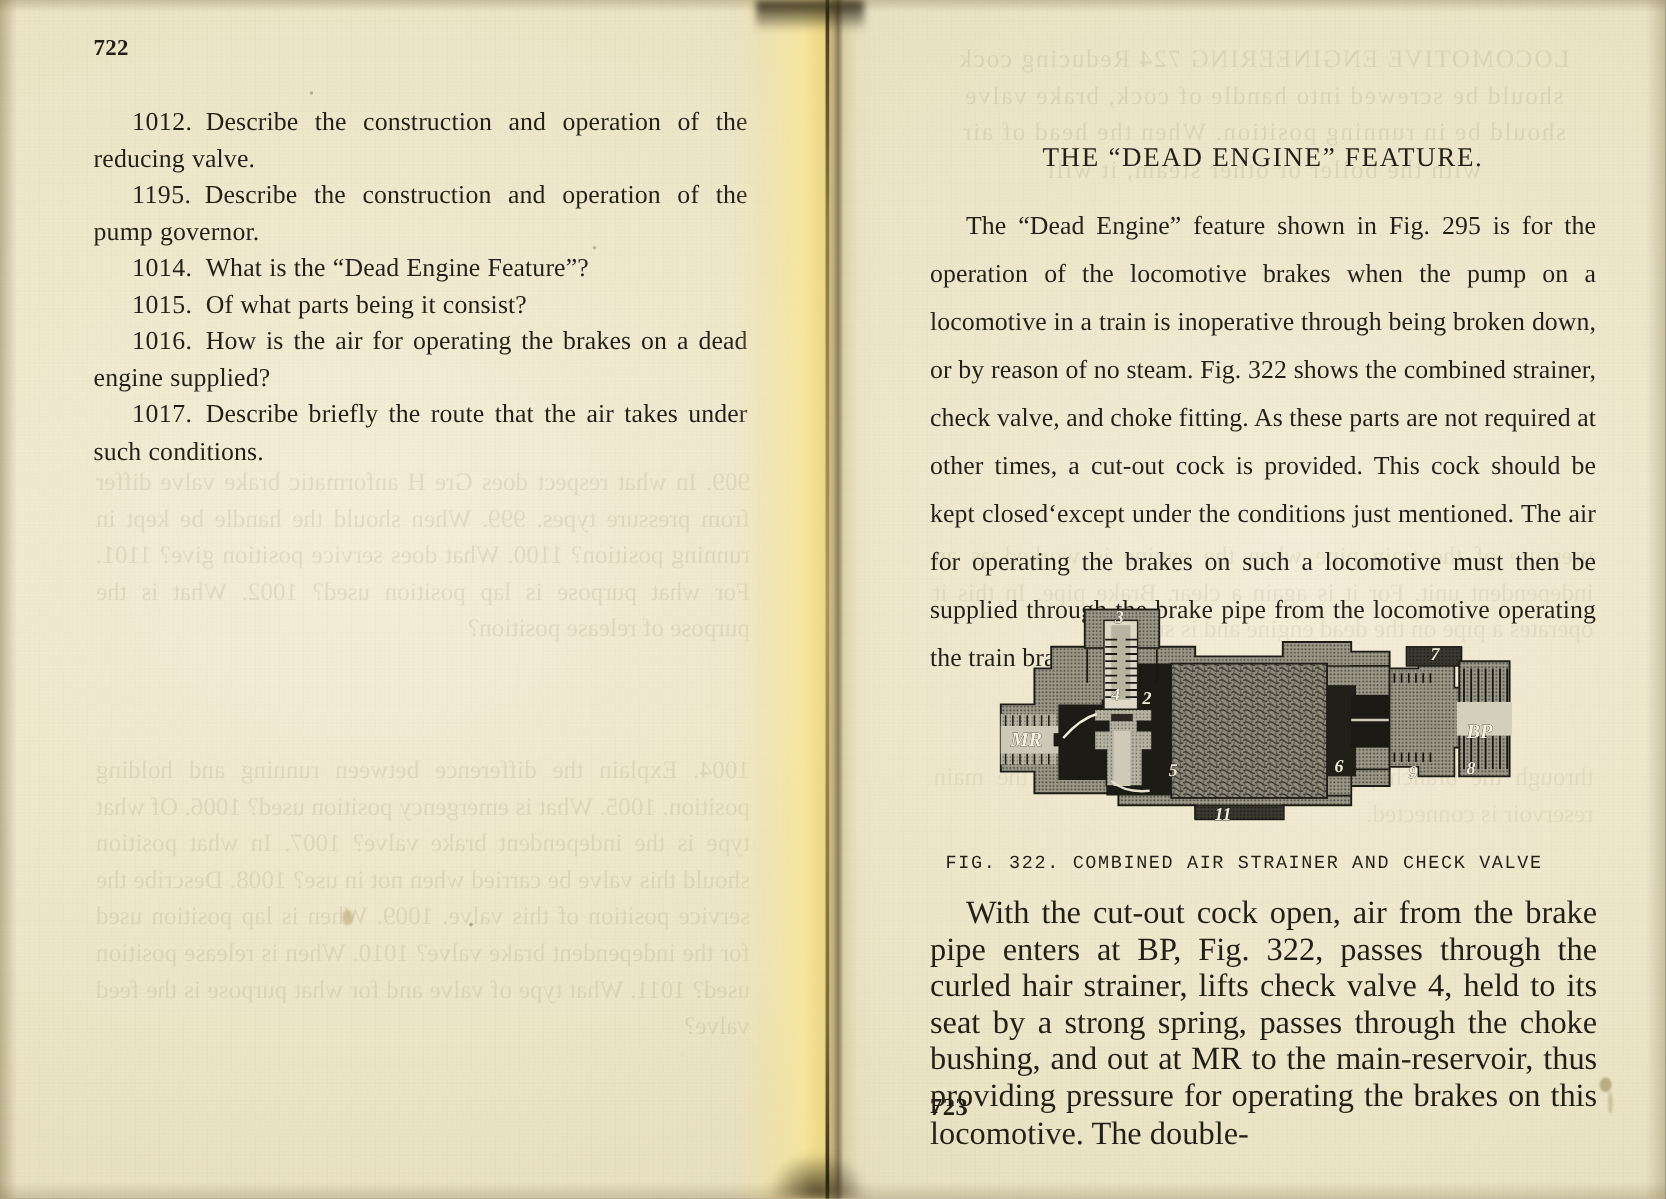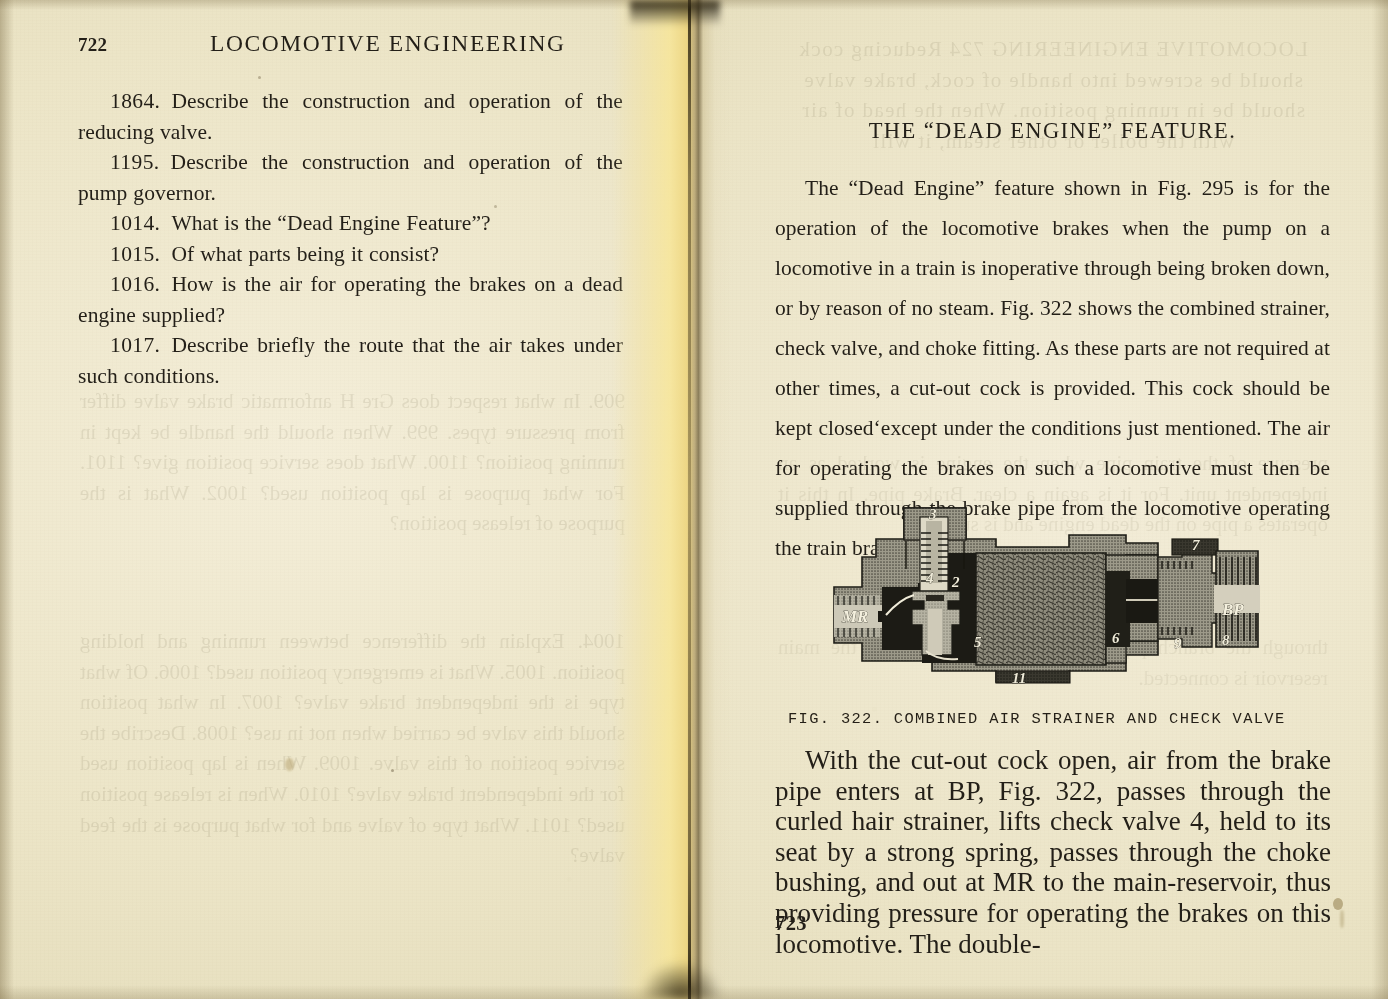--- a/index.html
+++ b/index.html
@@ -115,21 +115,20 @@
   }
   #verso { left: 78px; top: 30px; width: 545px; }
   #recto { left: 775px; top: 30px; width: 555px; }
 
   .running-head {
     display: flex;
     align-items: baseline;
     height: 30px;
     font-size: 24.5px;
     letter-spacing: 1.3px;
-    gap: 32px;
   }
   .folio-left {
     font-size: 19px;
     font-weight: 700;
     letter-spacing: .3px;
     width: 100px;
   }
   .head-title {
     font-size: 23.5px;
     letter-spacing: 1.6px;
@@ -250,26 +249,25 @@
   </div>
   <div class="showthrough" id="st-verso">909.  In what respect does Gre H anformatic brake valve differ from pressure types. 999.  When should the handle be kept in running position? 1100.  What does service position give? 1101.  For what purpose is lap position used? 1002.  What is the purpose of release position?</div>
   <div class="showthrough" id="st-recto-2">pressure of the train pipe when the engine is worked as an independent unit. For it is again a clear. Brake pipe.  In this it operates a pipe on the dead engine and is supplied.</div>
   <div class="showthrough" id="st-verso-2">1004.  Explain the difference between running and holding position. 1005.  What is emergency position used? 1006.  Of what type is the independent brake valve? 1007.  In what position should this valve be carried when not in use? 1008.  Describe the service position of this valve. 1009.  When is lap position used for the independent brake valve? 1010.  When is release position used? 1011.  What type of valve and for what purpose is the feed valve?</div>
   <div class="showthrough" id="st-recto-3">through the branch pipe to the brake cylinder and the main reservoir is connected.</div>
 
   <div class="page-col" id="verso">
 
     <div class="running-head">
       <span class="folio-left">722</span>
-      <span class="head-title">LOCOMOTIVE ENGINEERING</span>
     </div>
 
     <div class="qlist">
       <p class="qitem">
-        <span class="qnum">1864.</span><span>Describe the construction and operation of the reducing valve.</span>
+        <span class="qnum">1012.</span><span>Describe the construction and operation of the reducing valve.</span>
       </p>
       <p class="qitem">
         <span class="qnum">1195.</span><span>Describe the construction and operation of the pump governor.</span>
       </p>
       <p class="qitem">
         <span class="qnum">1014.</span><span>What is the “Dead Engine Feature”?</span>
       </p>
       <p class="qitem">
         <span class="qnum">1015.</span><span>Of what parts being it consist?</span>
       </p>

